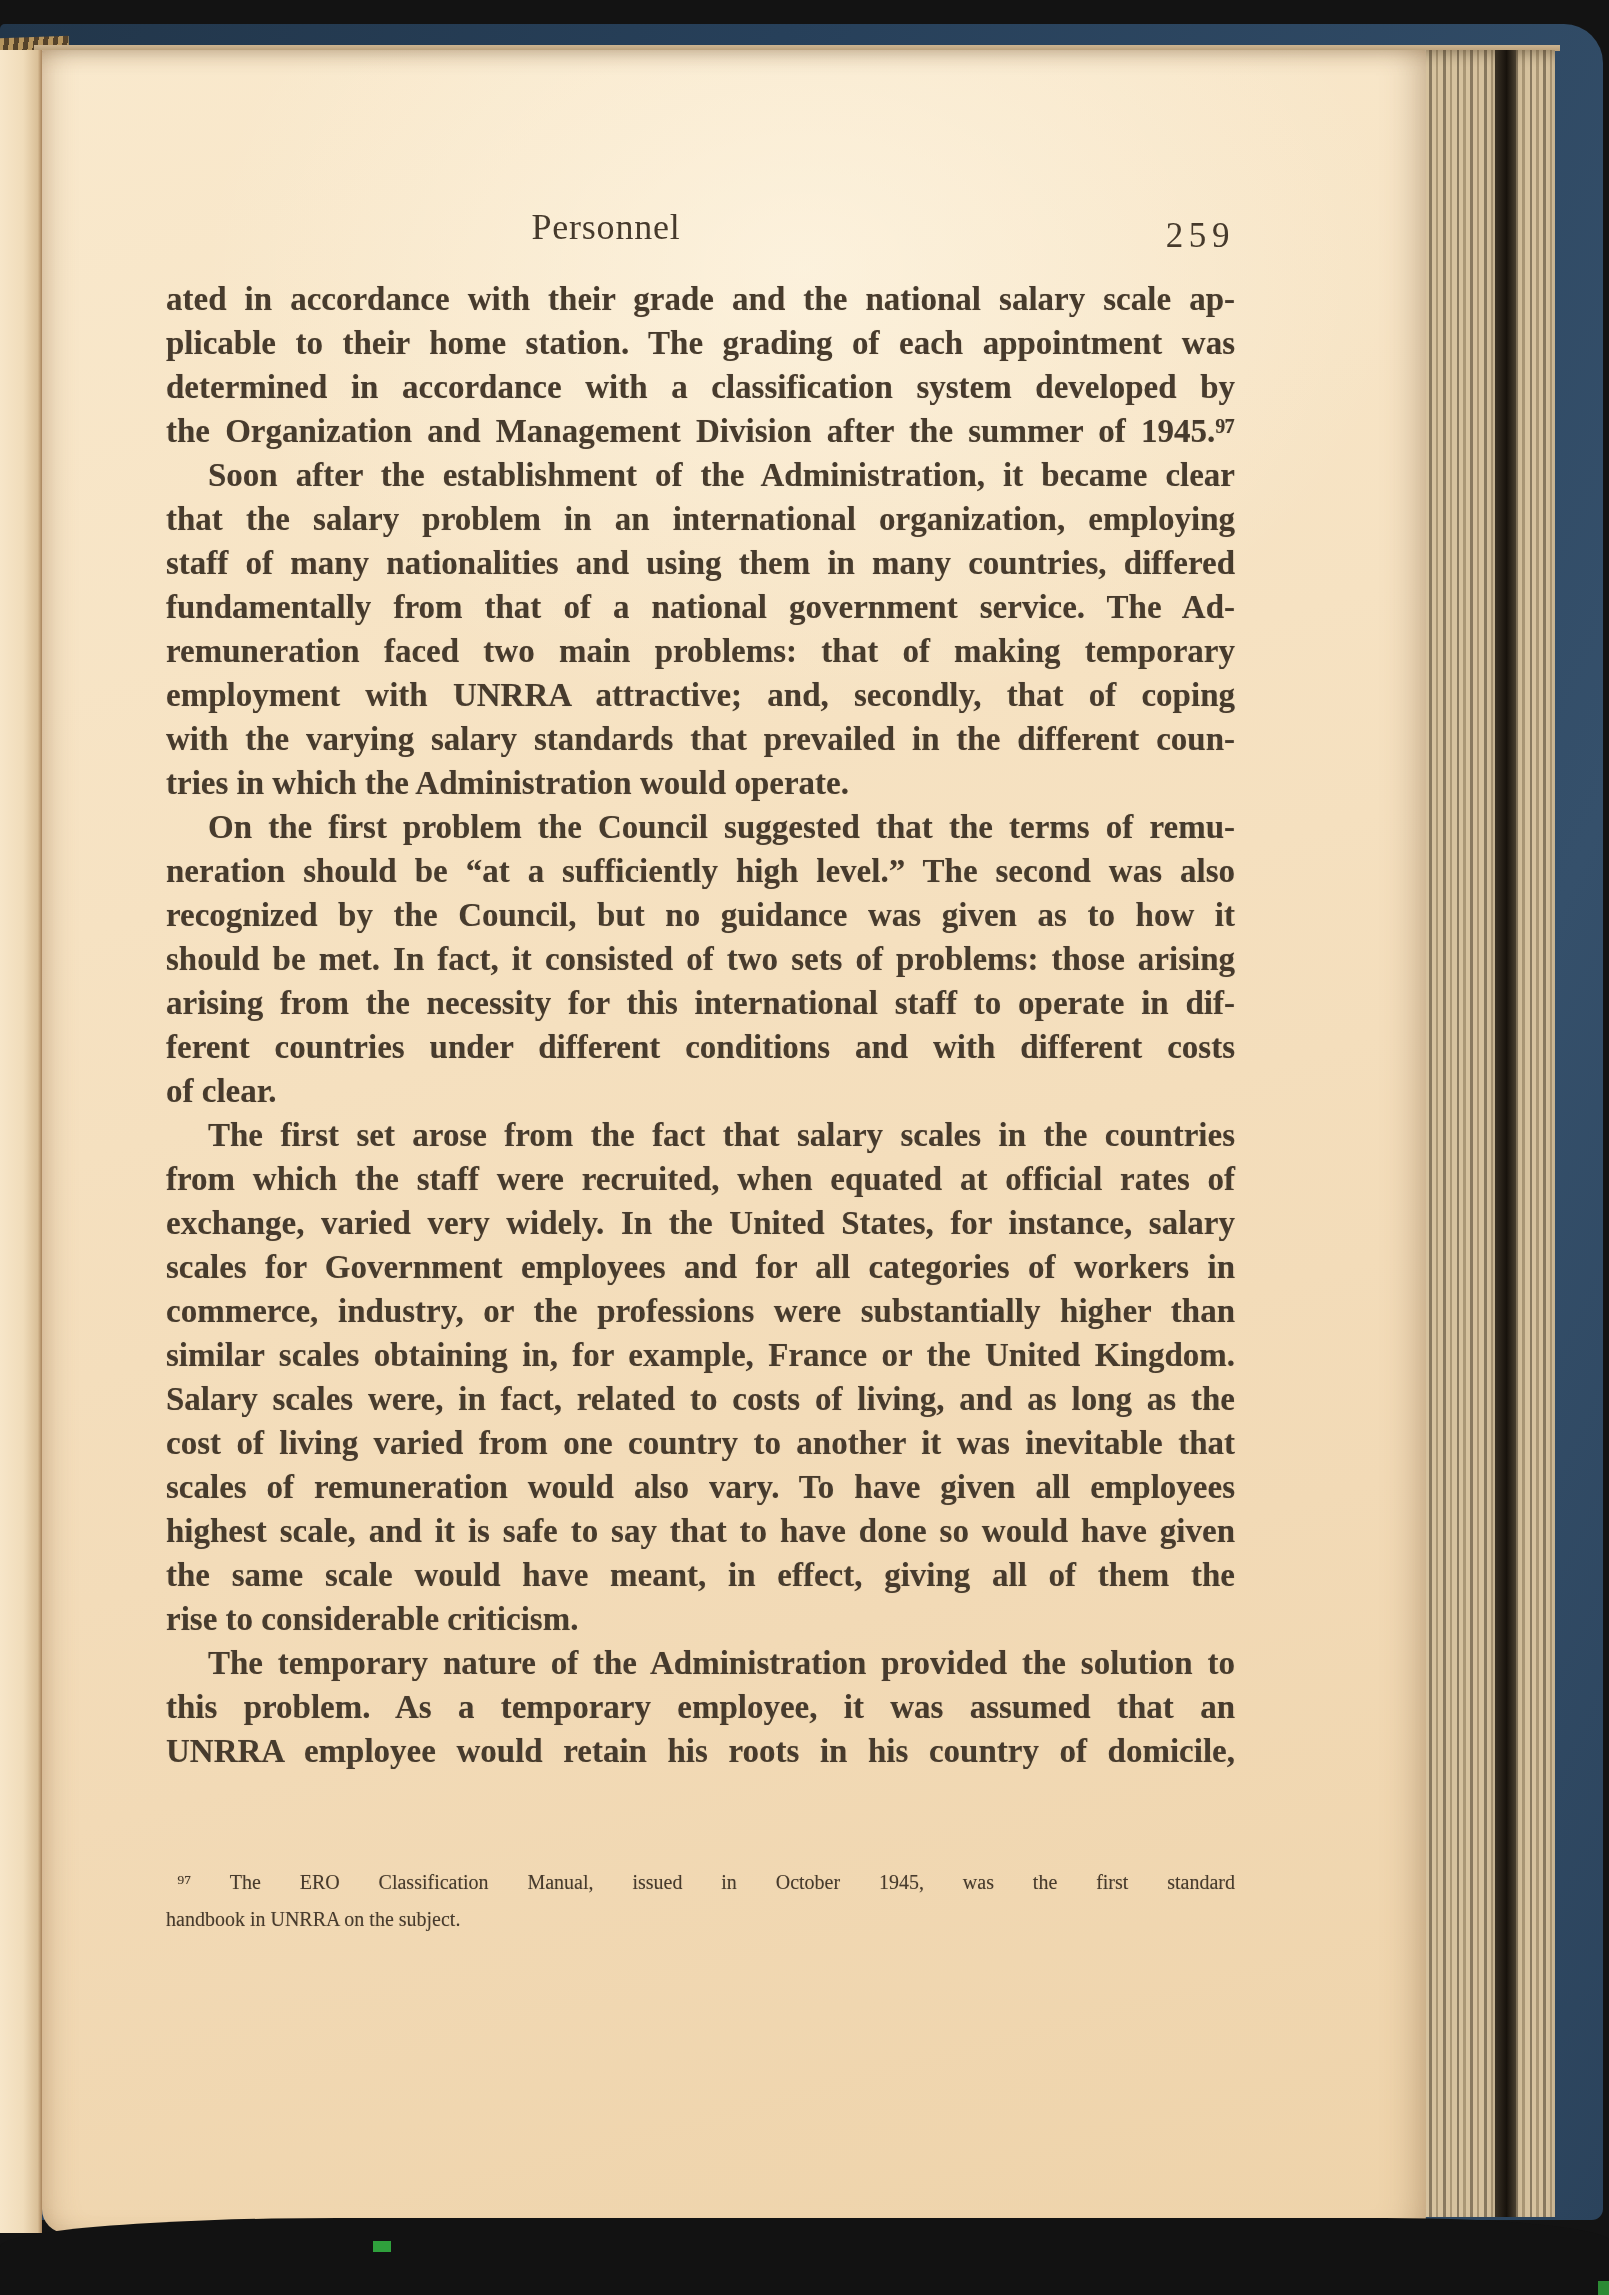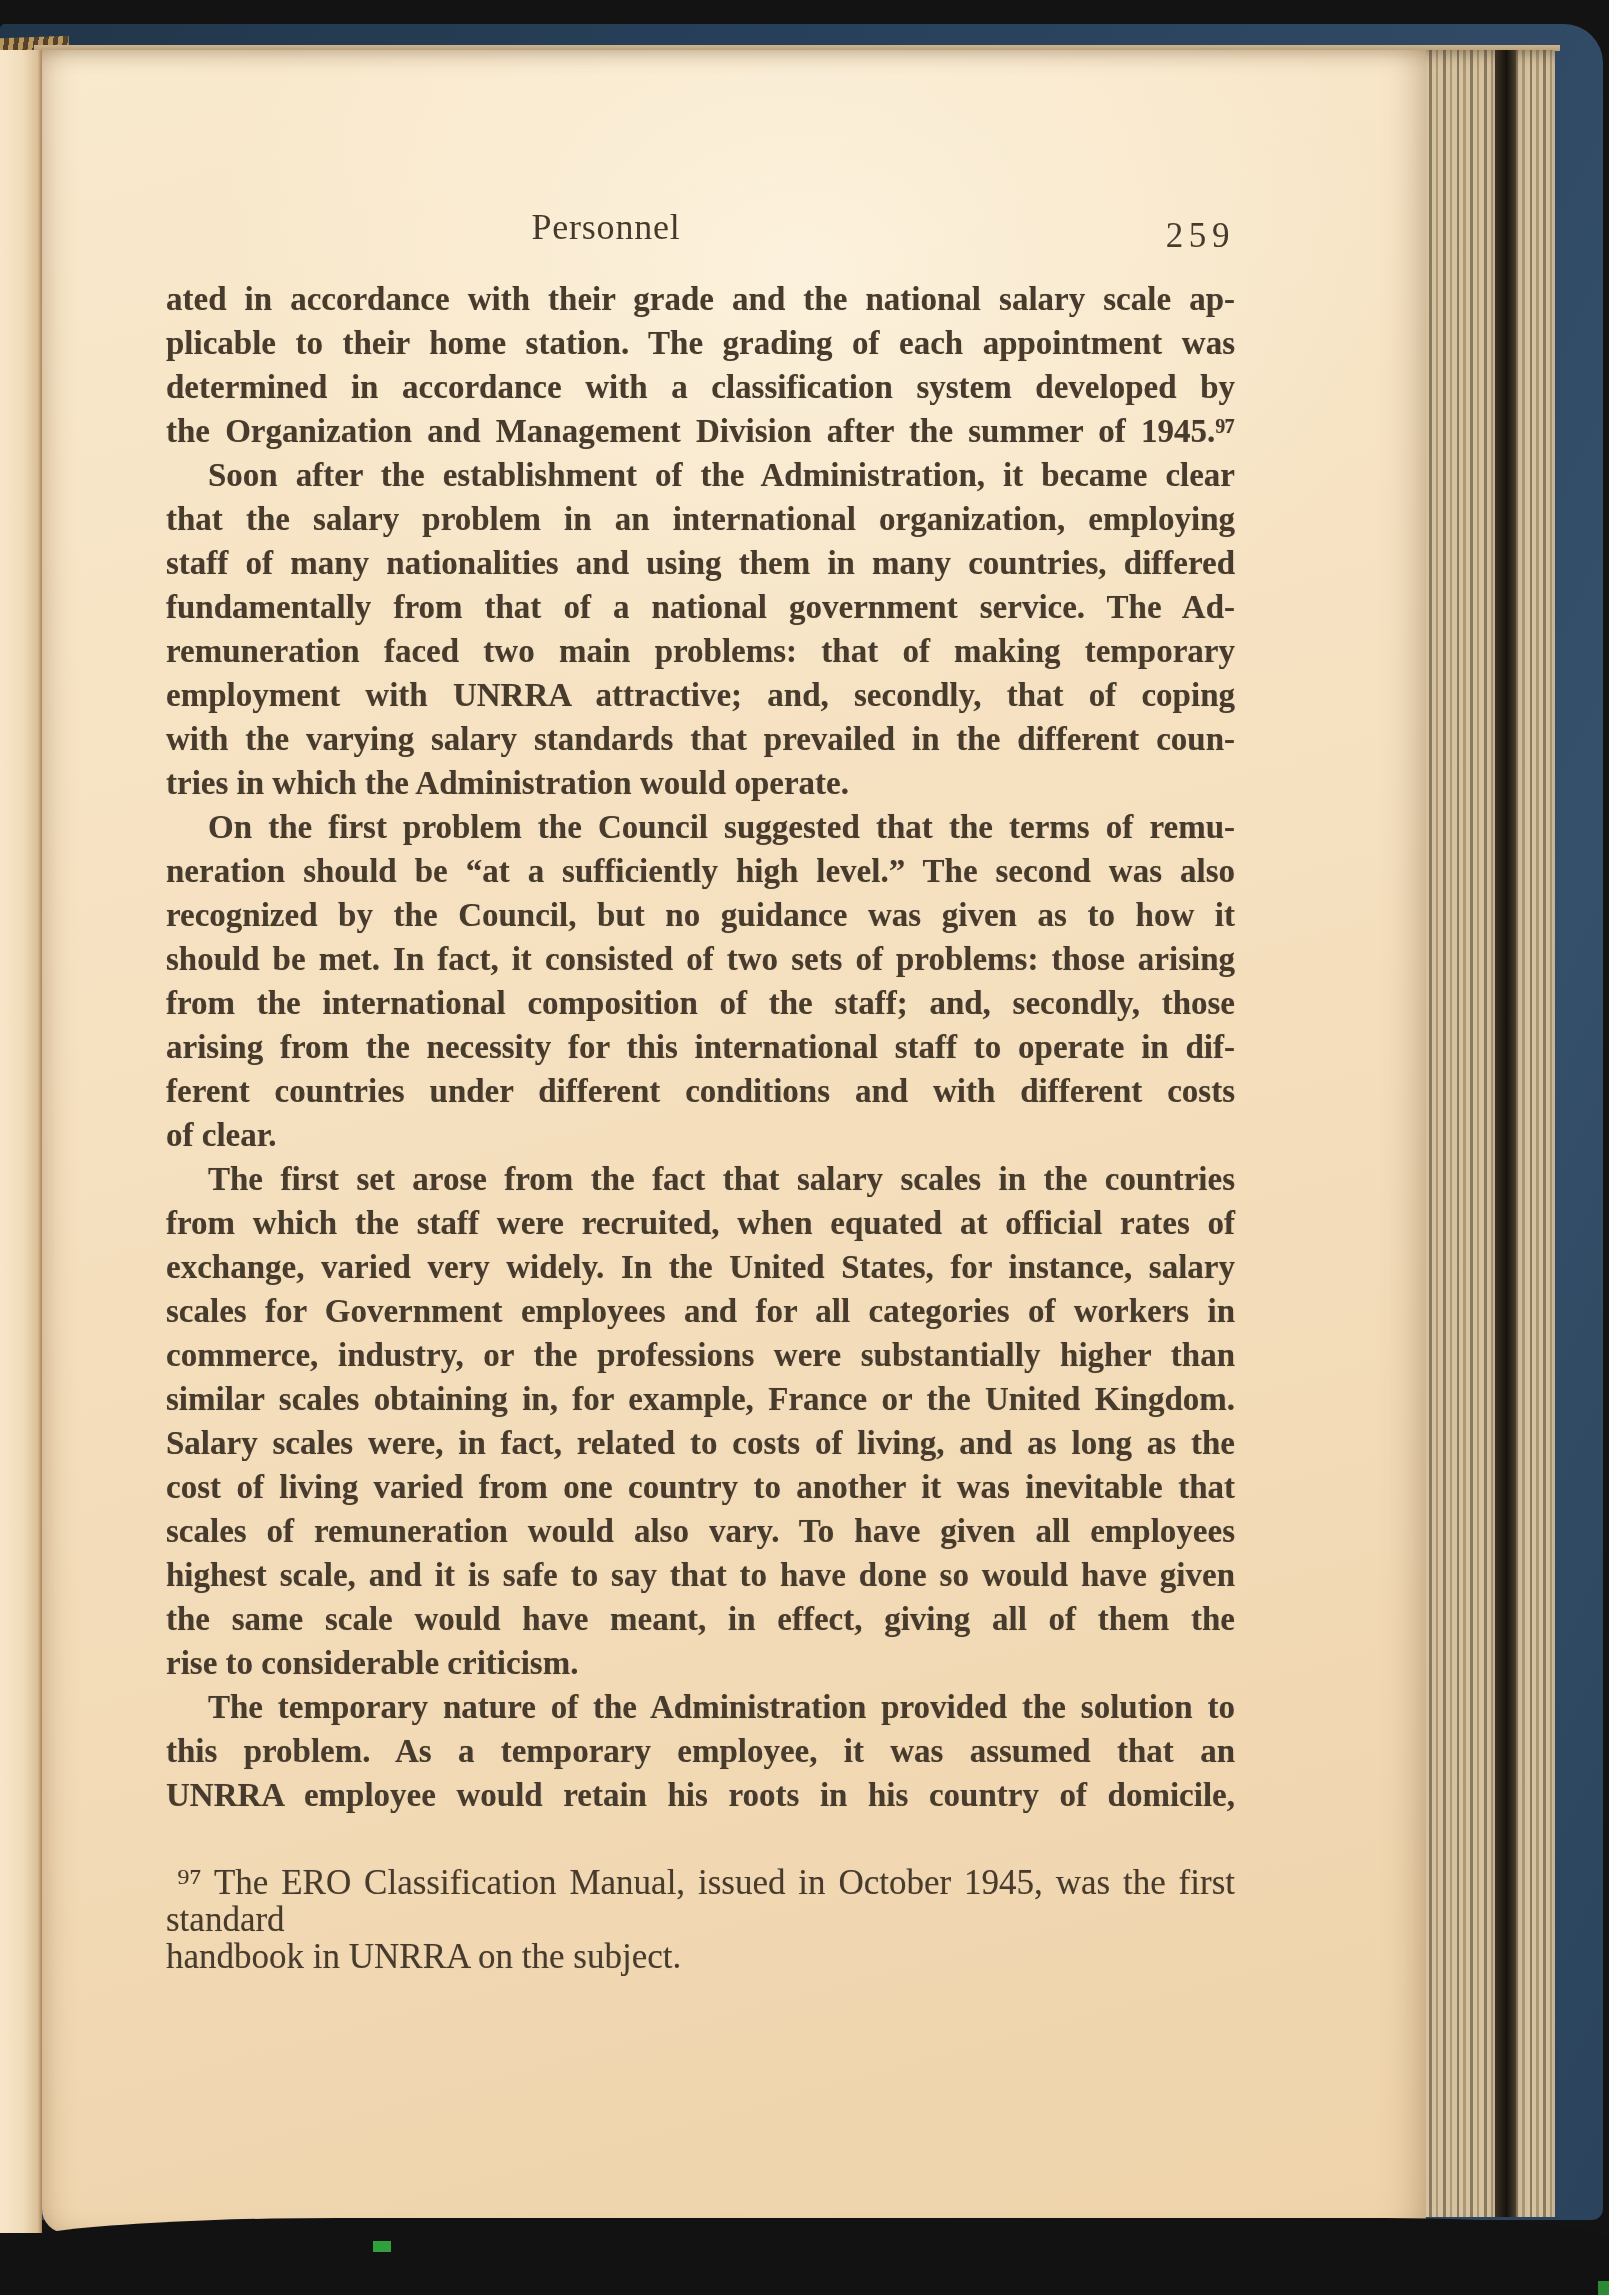--- a/index.html
+++ b/index.html
@@ -89,21 +89,21 @@
     position: absolute; left: 124px; top: 227px; width: 1069px;
     font-size: 33px; line-height: 44px; color: #473b2d;
     text-shadow: 0 0 0.8px rgba(80,62,42,0.35);
     font-weight: bold;
   }
   #body-text .line { text-align: justify; text-align-last: justify; white-space: normal; }
   #body-text .line.last { text-align-last: left; }
   #body-text .line.indent { text-indent: 42px; }
   #footnote {
     position: absolute; left: 124px; top: 1814px; width: 1069px;
-    font-size: 35px; line-height: 37px; color: #473b2d;
+    font-size: 20px; line-height: 37px; color: #473b2d;
     text-shadow: 0 0 0.8px rgba(80,62,42,0.35);
   }
   #footnote .line { text-align: justify; text-align-last: justify; }
   #footnote .line.last { text-align-last: left; }
   #footnote .line.indent { text-indent: 11.3px; }
 </style>
 </head>
 <body>
 
 <div id="book-cover"></div>
@@ -131,21 +131,20 @@
       <div class="line">staff of many nationalities and using them in many countries, differed</div>
       <div class="line">fundamentally from that of a national government service. The Ad-</div>
       <div class="line">remuneration faced two main problems: that of making temporary</div>
       <div class="line">employment with UNRRA attractive; and, secondly, that of coping</div>
       <div class="line">with the varying salary standards that prevailed in the different coun-</div>
       <div class="line last">tries in which the Administration would operate.</div>
       <div class="line indent">On the first problem the Council suggested that the terms of remu-</div>
       <div class="line">neration should be “at a sufficiently high level.” The second was also</div>
       <div class="line">recognized by the Council, but no guidance was given as to how it</div>
       <div class="line">should be met. In fact, it consisted of two sets of problems: those arising</div>
-      <div class="line">from the international composition of the staff; and, secondly, those</div>
       <div class="line">arising from the necessity for this international staff to operate in dif-</div>
       <div class="line">ferent countries under different conditions and with different costs</div>
       <div class="line last">of clear.</div>
       <div class="line indent">The first set arose from the fact that salary scales in the countries</div>
       <div class="line">from which the staff were recruited, when equated at official rates of</div>
       <div class="line">exchange, varied very widely. In the United States, for instance, salary</div>
       <div class="line">scales for Government employees and for all categories of workers in</div>
       <div class="line">commerce, industry, or the professions were substantially higher than</div>
       <div class="line">similar scales obtaining in, for example, France or the United Kingdom.</div>
       <div class="line">Salary scales were, in fact, related to costs of living, and as long as the</div>

